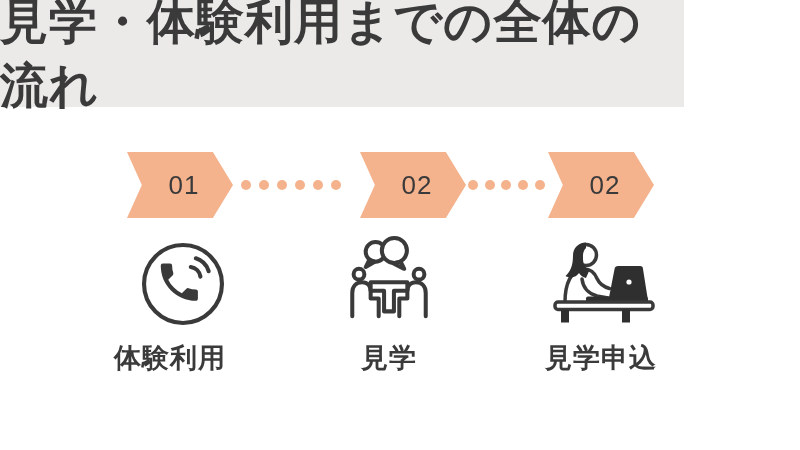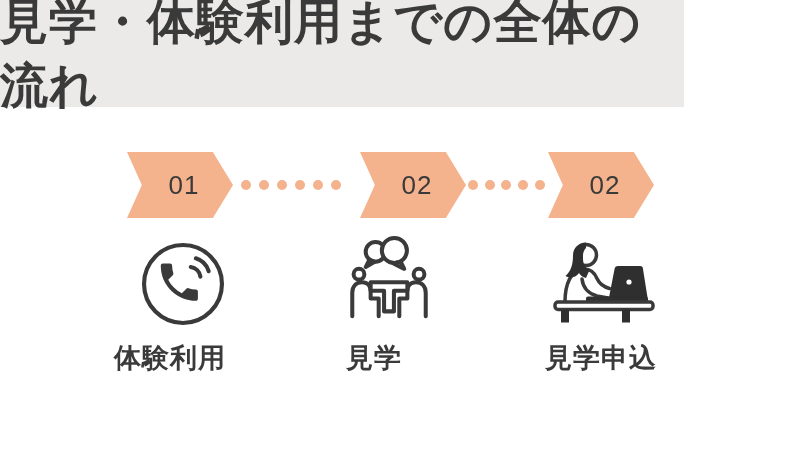--- a/index.html
+++ b/index.html
@@ -45,21 +45,21 @@
   .icon{position:absolute;}
   .icon.phone{left:139px;top:240px;}
   .icon.meeting{left:346px;top:233px;}
   .icon.laptop{left:552px;top:238px;}
   
   .step-label{
     position:absolute;top:340px;width:180px;height:34px;
     text-align:center;font-size:27px;font-weight:700;
     color:var(--ink,#3A3A3A);letter-spacing:1px;
   }
-  .step-label.l1{left:80px}.step-label.l2{left:284px}.step-label.l3{left:511px}
+  .step-label.l1{left:80px}.step-label.l2{left:299px}.step-label.l3{left:511px}
 </style>
 </head>
 <body>
 
 <div class="header">
   <h1>見学・体験利用までの全体の流れ</h1>
 </div>
 
 <div class="chev s1">
   <span class="num">01</span>

